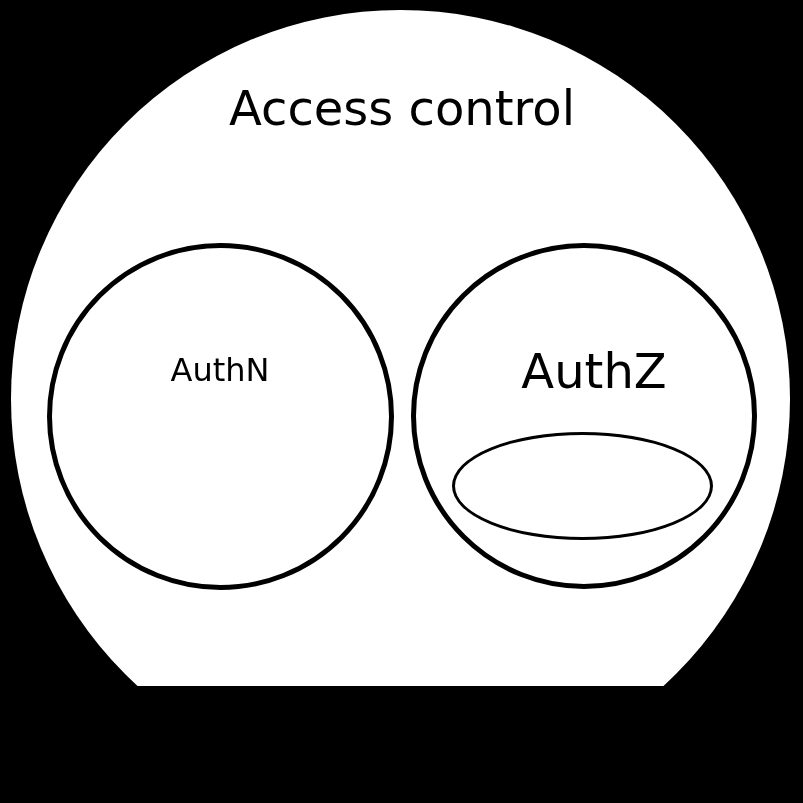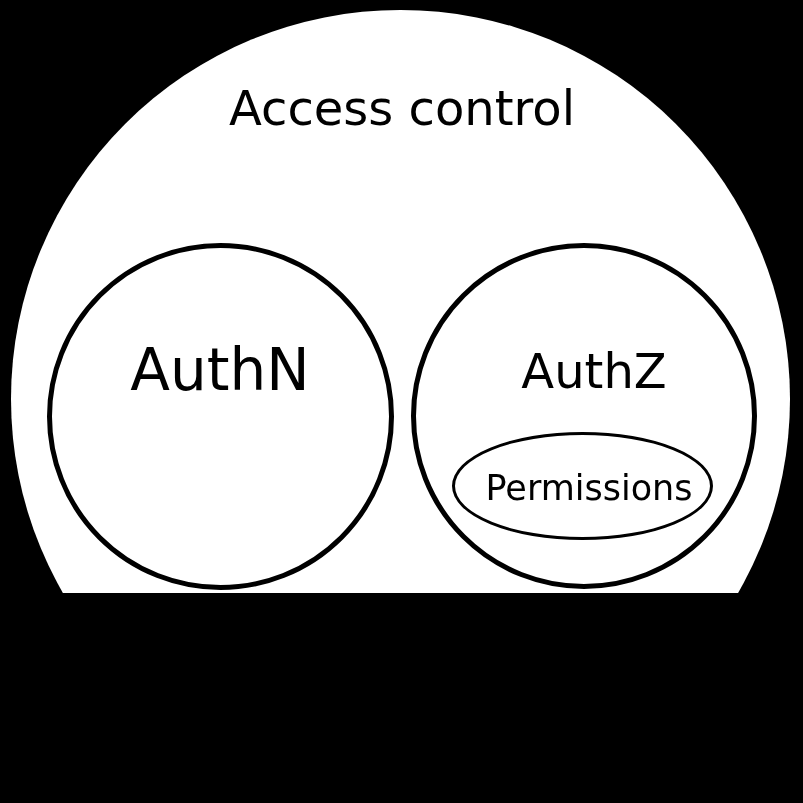--- a/index.html
+++ b/index.html
@@ -3,21 +3,21 @@
 <meta charset="utf-8">
 <style>
   html, body {
     margin: 0;
     padding: 0;
     background: #000000;
   }
   #stage {
     position: relative;
     width: 803px;
-    height: 593px;
+    height: 686px;
     background: #000000;
     overflow: hidden;
     font-family: "DejaVu Sans", "Liberation Sans", sans-serif;
     color: #000000;
   }
   .shape {
     position: absolute;
     box-sizing: border-box;
     border-radius: 50%;
   }
@@ -64,21 +64,21 @@
     user-select: none;
   }
   #outer-label {
     left: 402px;
     top: 108px;
     font-size: 48px;
   }
   #authn-label {
     left: 220px;
     top: 370px;
-    font-size: 58px;
+    font-size: 32px;
   }
   #authz-label {
     left: 594px;
     top: 371px;
     font-size: 48px;
   }
   #permissions-label {
     left: 589px;
     top: 488px;
     font-size: 35px;
@@ -96,15 +96,14 @@
   <div id="authz-circle" class="shape"></div>
 
   <div id="permissions-ellipse" class="shape"></div>
 
   <div id="outer-label" class="label">Access control</div>
 
   <div id="authn-label" class="label">AuthN</div>
 
   <div id="authz-label" class="label">AuthZ</div>
 
-  <div id="permissions-label" class="label">Permissions</div>
 
 </div>
 
 </body></html>

